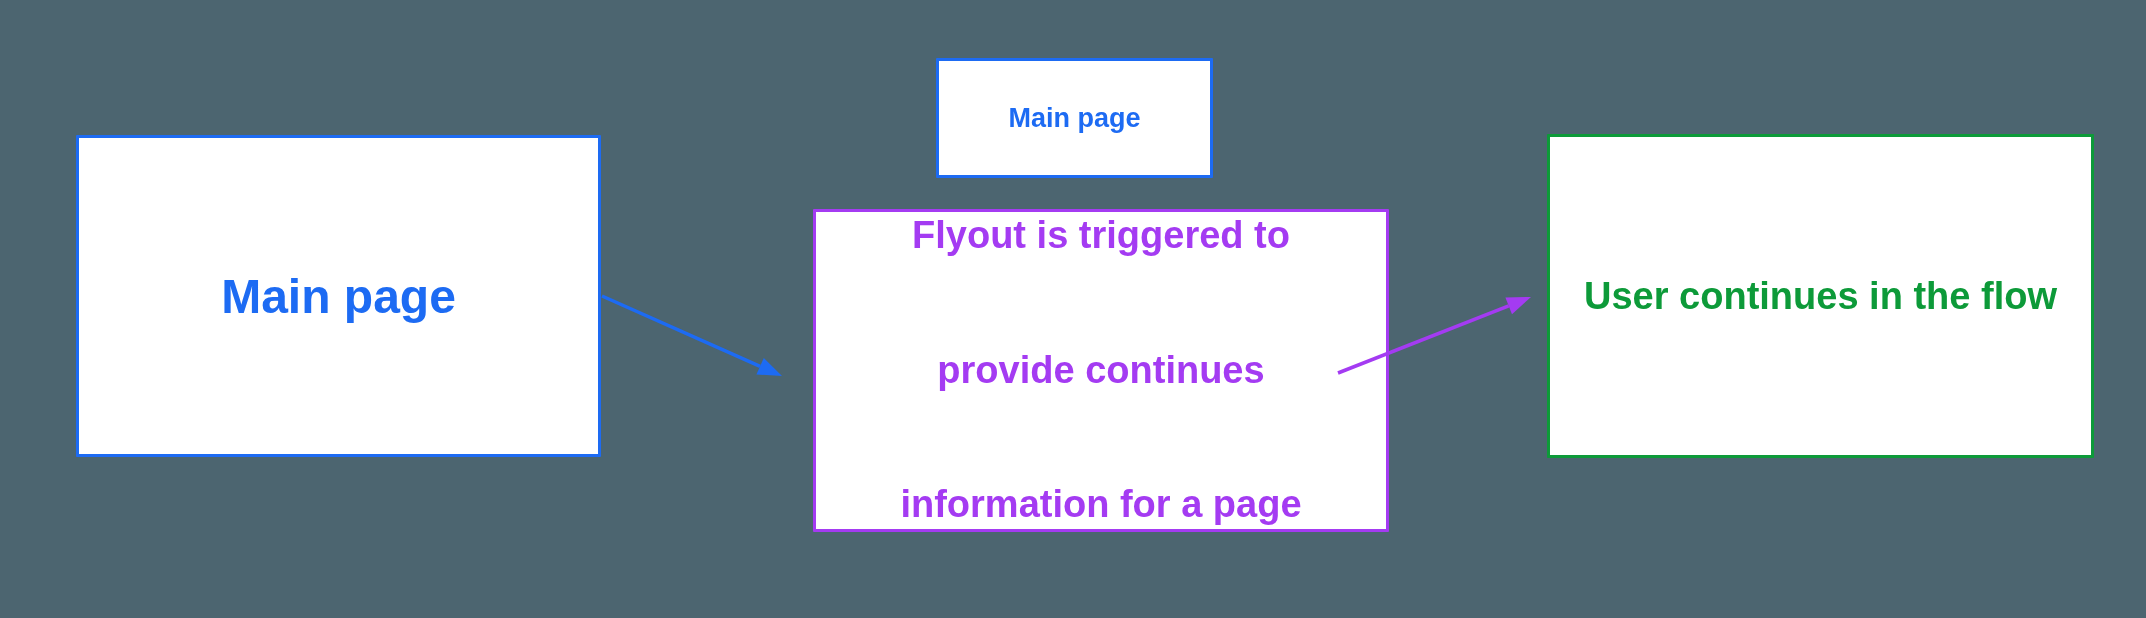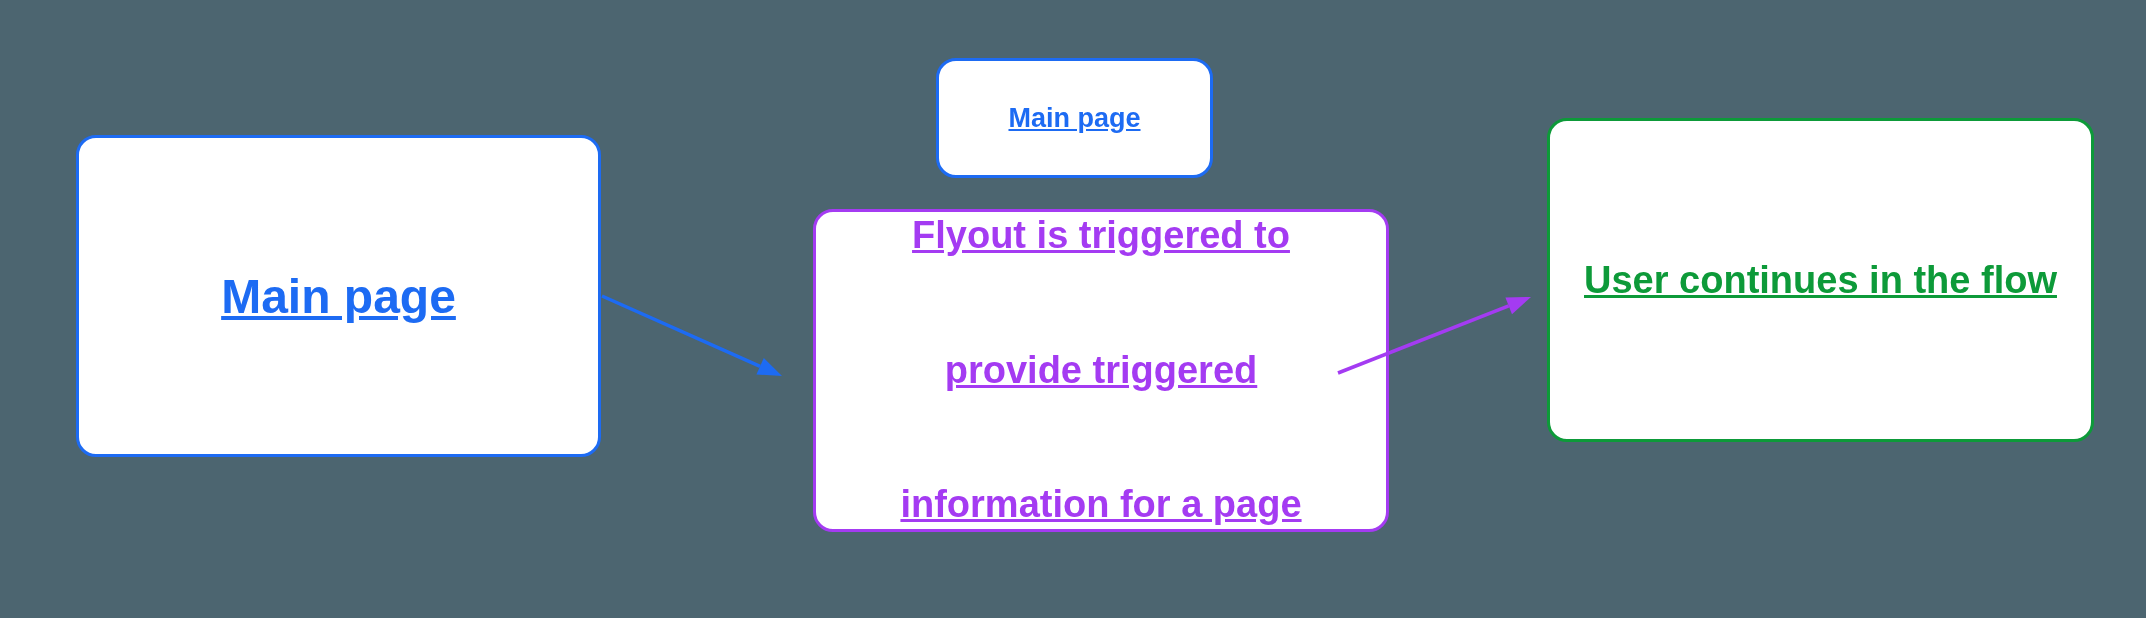--- a/index.html
+++ b/index.html
@@ -13,49 +13,48 @@
     position: relative;
     overflow: hidden;
     font-family: "Liberation Sans", sans-serif;
     background: var(--canvas-bg, #4C6570);
   }
   .node {
     position: absolute;
     box-sizing: border-box;
     background: var(--node-fill, #ffffff);
     border: 3px solid;
-    border-radius: 20px;
+    border-radius: 1px;
     display: flex;
     flex-direction: column;
     align-items: center;
     justify-content: center;
     text-align: center;
     font-weight: 700;
     white-space: nowrap;
-    text-decoration: underline;
   }
   #node-main-page {
     left: 76px; top: 135px; width: 525px; height: 322px;
     border-color: var(--blue); color: var(--blue);
     font-size: 48px;
   }
   #node-main-page-small {
     left: 936px; top: 58px; width: 277px; height: 120px;
     border-color: var(--blue); color: var(--blue);
     font-size: 27px;
   }
   #node-flyout {
     left: 813px; top: 209px; width: 576px; height: 323px;
     border-color: var(--purple); color: var(--purple);
     font-size: 38px;
     line-height: 1.26;
     justify-content: space-between;
   }
   #node-user-continues {
-    left: 1547px; top: 118px; width: 547px; height: 324px;
+    left: 1547px; top: 134px; width: 547px; height: 324px;
     border-color: var(--green); color: var(--green);
     font-size: 38px;
   }
   svg.arrows {
     position: absolute;
     left: 0; top: 0;
     width: 2146px; height: 618px;
     pointer-events: none;
   }
   .arrow-line-blue   { stroke: var(--blue);   stroke-width: 3.5; }
@@ -69,21 +68,21 @@
 <div class="node" id="node-main-page">
   <span>Main page</span>
 </div>
 
 <div class="node" id="node-main-page-small">
   <span>Main page</span>
 </div>
 
 <div class="node" id="node-flyout">
   <div>Flyout is triggered to</div>
-  <div>provide triggered</div>
+  <div>provide continues</div>
   <div>information for a page</div>
 </div>
 
 <div class="node" id="node-user-continues">
   <span>User continues in the flow</span>
 </div>
 
 <svg class="arrows" viewBox="0 0 2146 618">
   <g>
     <line class="arrow-line-blue" x1="602" y1="296" x2="760.1" y2="366.3"></line>

